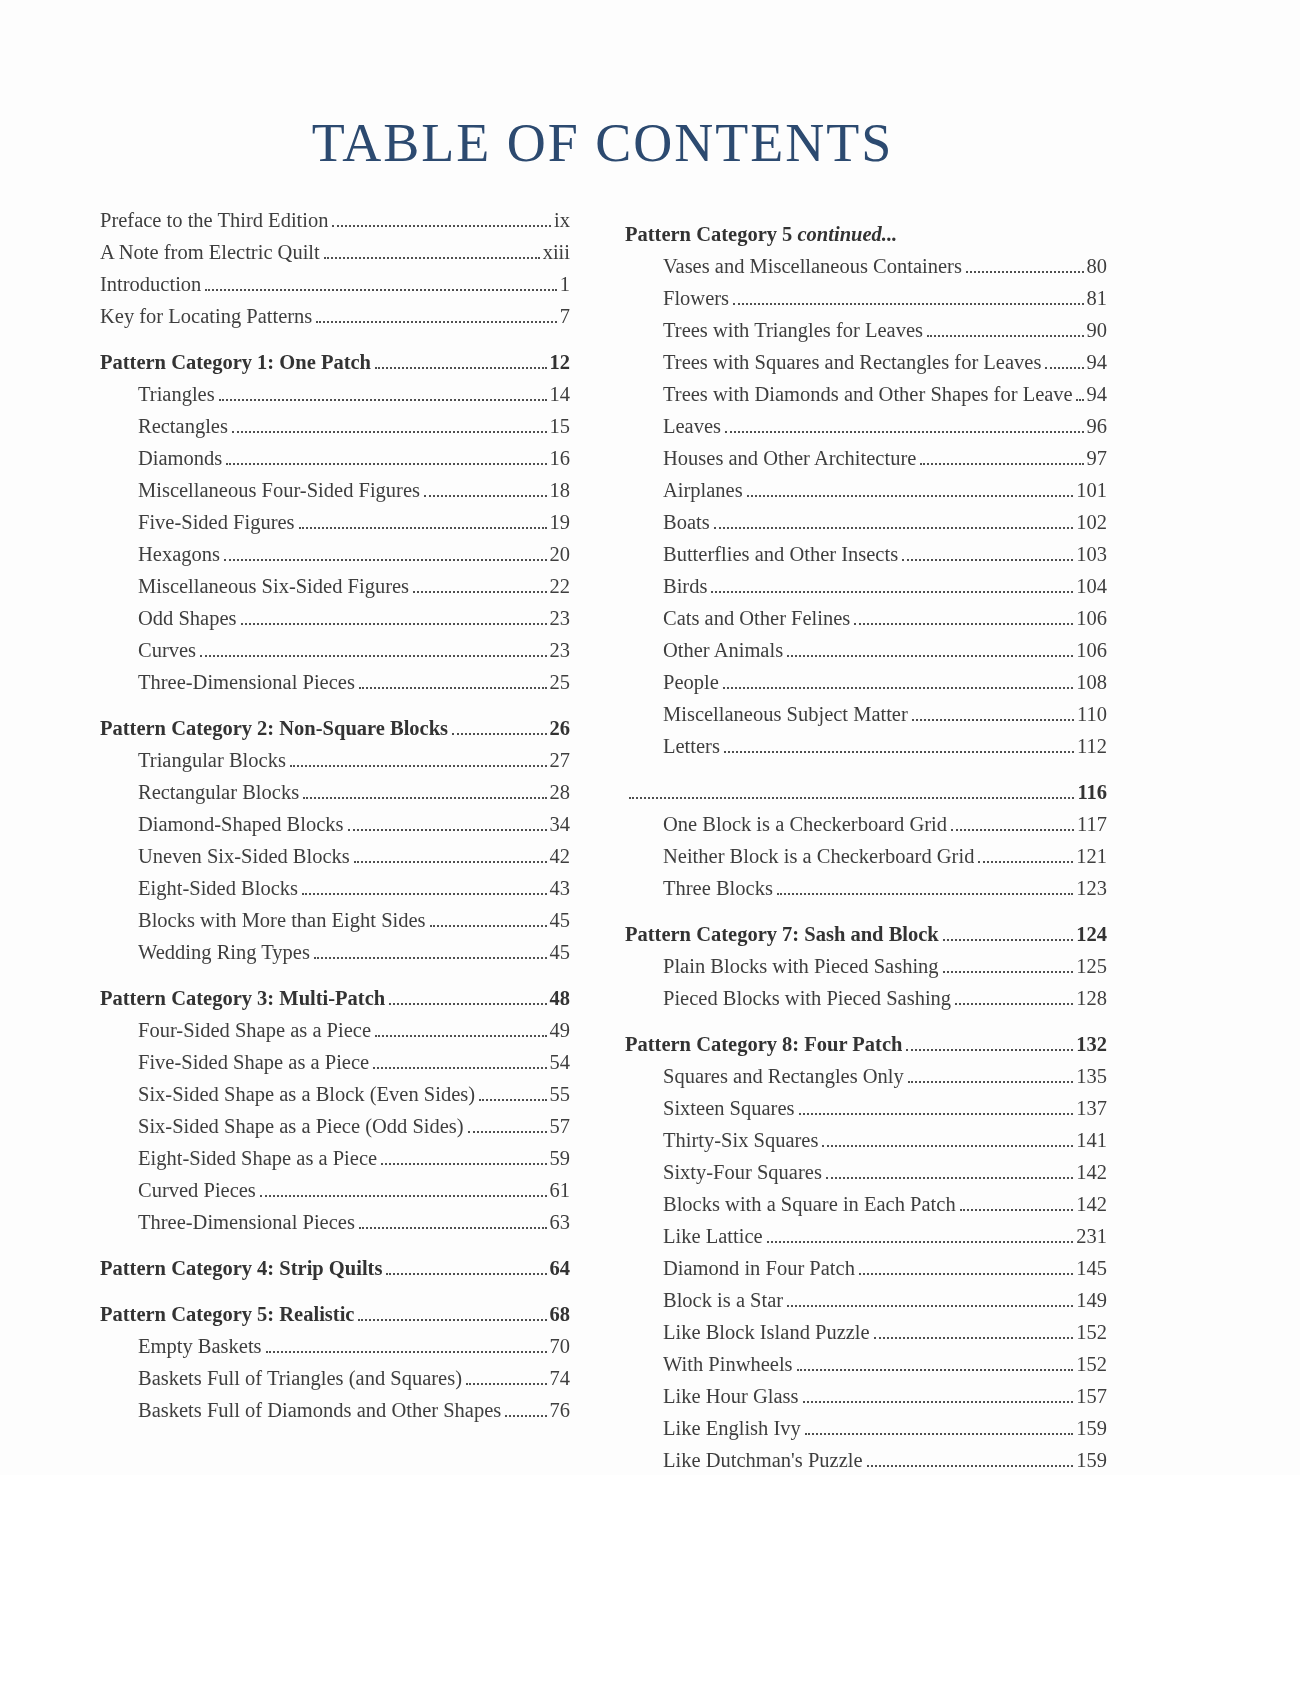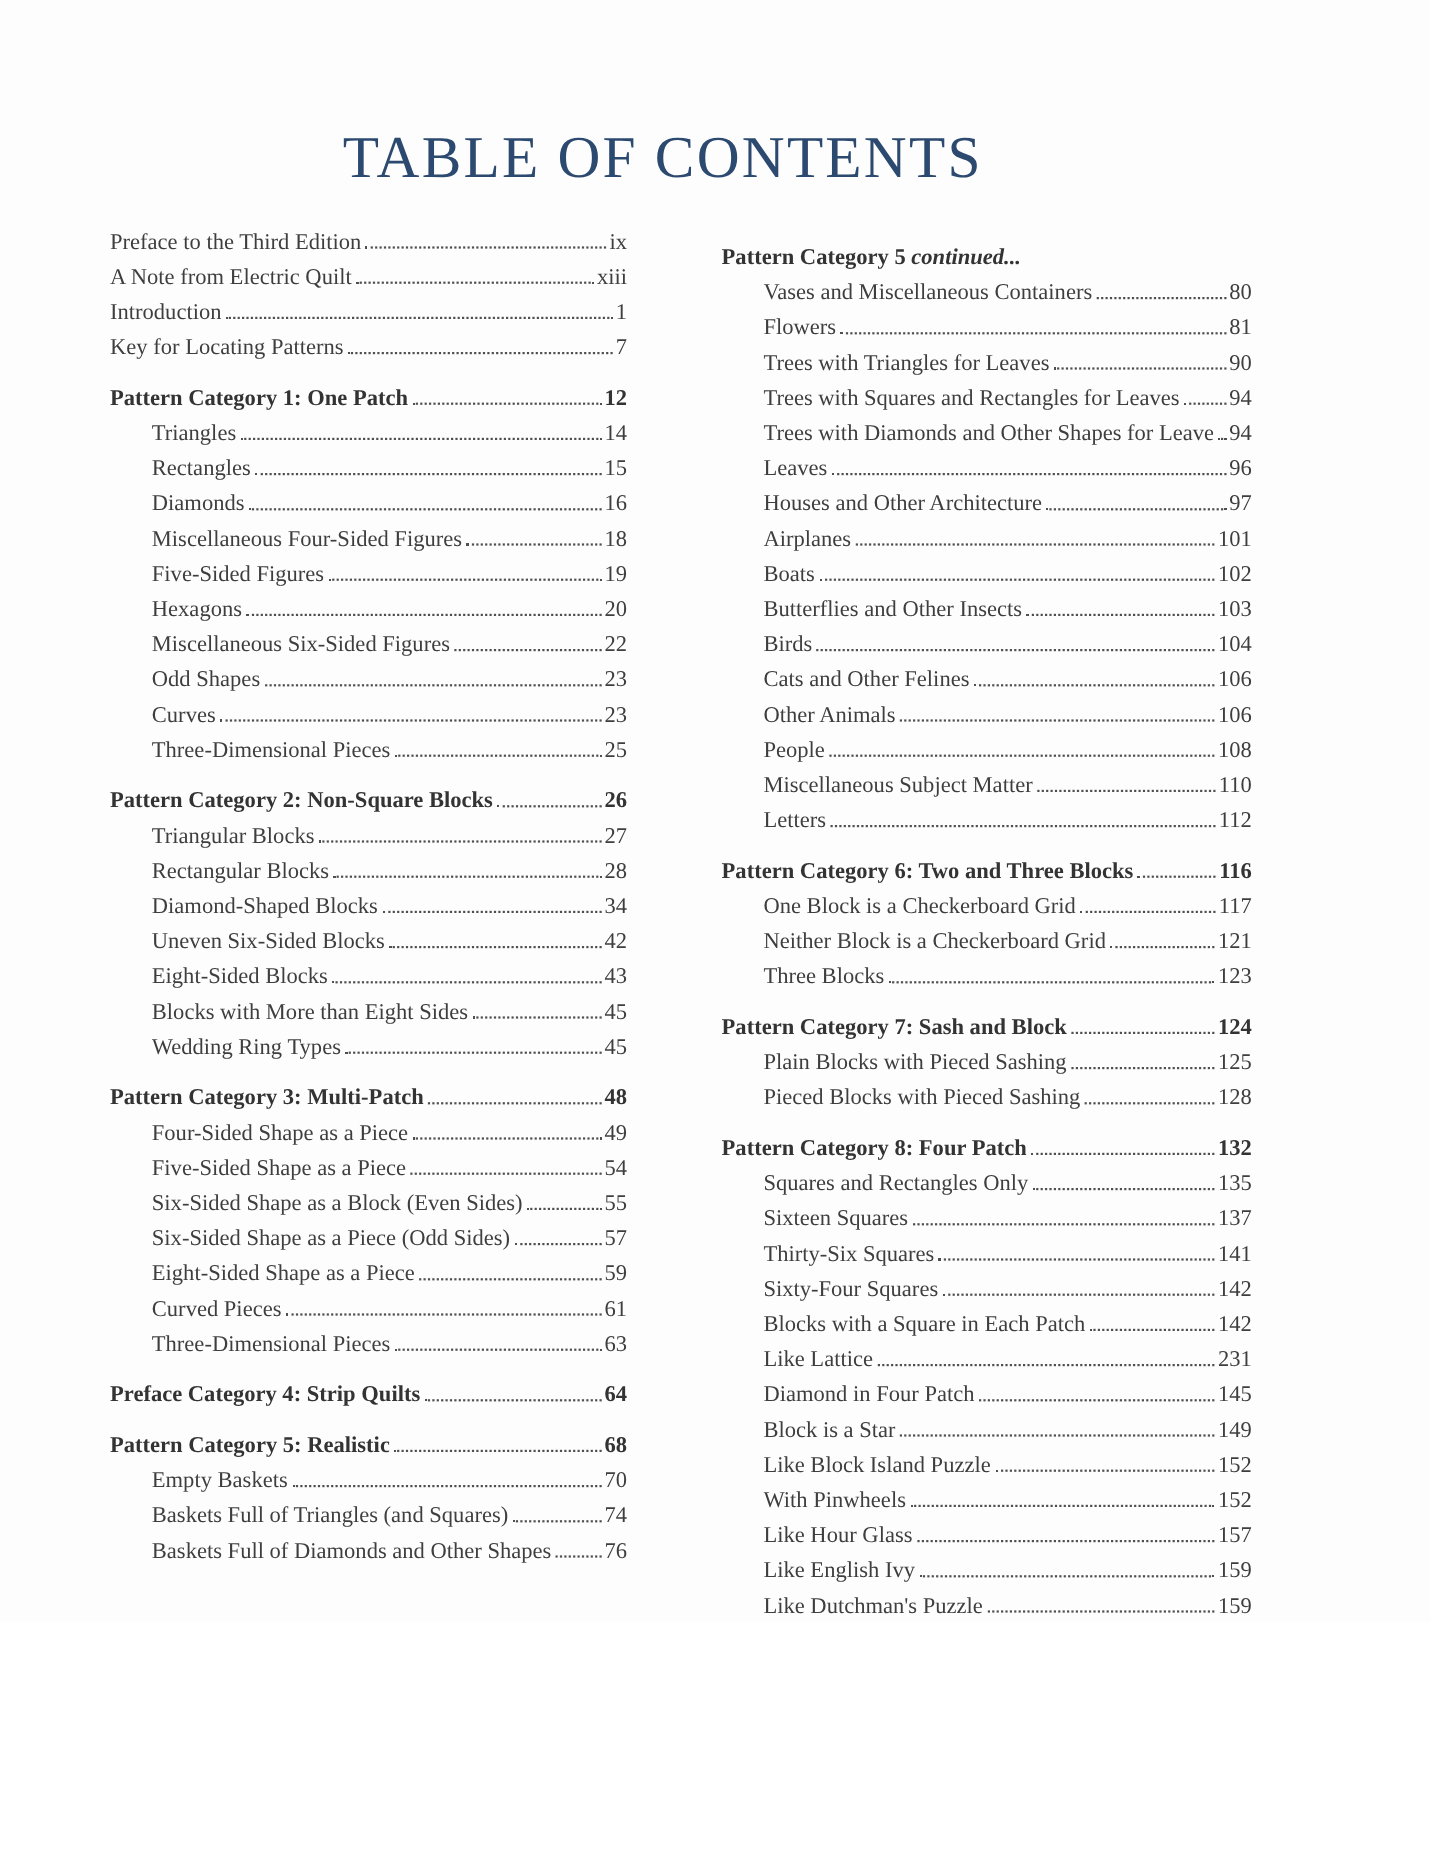--- a/index.html
+++ b/index.html
@@ -15,21 +15,21 @@
   }
   .page-title {
     width:1005px;
     margin:0 0 30px 0;
     text-align:center;
     font-size:54px;
     font-weight:400;
     letter-spacing:2px;
     color:#2c4a70;
   }
-  .columns { display:flex; gap:86px; }
+  .columns { display:flex; gap:55px; }
   .col { width:470px; }
   .col.right { width:482px; }
   .row {
     display:flex;
     align-items:baseline;
     line-height:32px;
     font-size:20.5px;
     white-space:nowrap;
   }
   .row.sub { padding-left:38px; }
@@ -200,21 +200,21 @@
           <span class="label">Curved Pieces</span>
           <span class="leader"></span>
           <span class="pagenum">61</span>
         </div>
         <div class="row sub">
           <span class="label">Three-Dimensional Pieces</span>
           <span class="leader"></span>
           <span class="pagenum">63</span>
         </div>
         <div class="row heading">
-          <span class="label">Preface Category 4: Strip Quilts</span>
+          <span class="label">Pattern Category 4: Strip Quilts</span>
           <span class="leader"></span>
           <span class="pagenum">64</span>
         </div>
         <div class="row heading">
           <span class="label">Pattern Category 5: Realistic</span>
           <span class="leader"></span>
           <span class="pagenum">68</span>
         </div>
         <div class="row sub">
           <span class="label">Empty Baskets</span>
@@ -310,21 +310,20 @@
           <span class="label">Miscellaneous Subject Matter</span>
           <span class="leader"></span>
           <span class="pagenum">110</span>
         </div>
         <div class="row sub">
           <span class="label">Letters</span>
           <span class="leader"></span>
           <span class="pagenum">112</span>
         </div>
         <div class="row heading">
-          <span class="label">Pattern Category 6: Two and Three Blocks</span>
           <span class="leader"></span>
           <span class="pagenum">116</span>
         </div>
         <div class="row sub">
           <span class="label">One Block is a Checkerboard Grid</span>
           <span class="leader"></span>
           <span class="pagenum">117</span>
         </div>
         <div class="row sub">
           <span class="label">Neither Block is a Checkerboard Grid</span>

